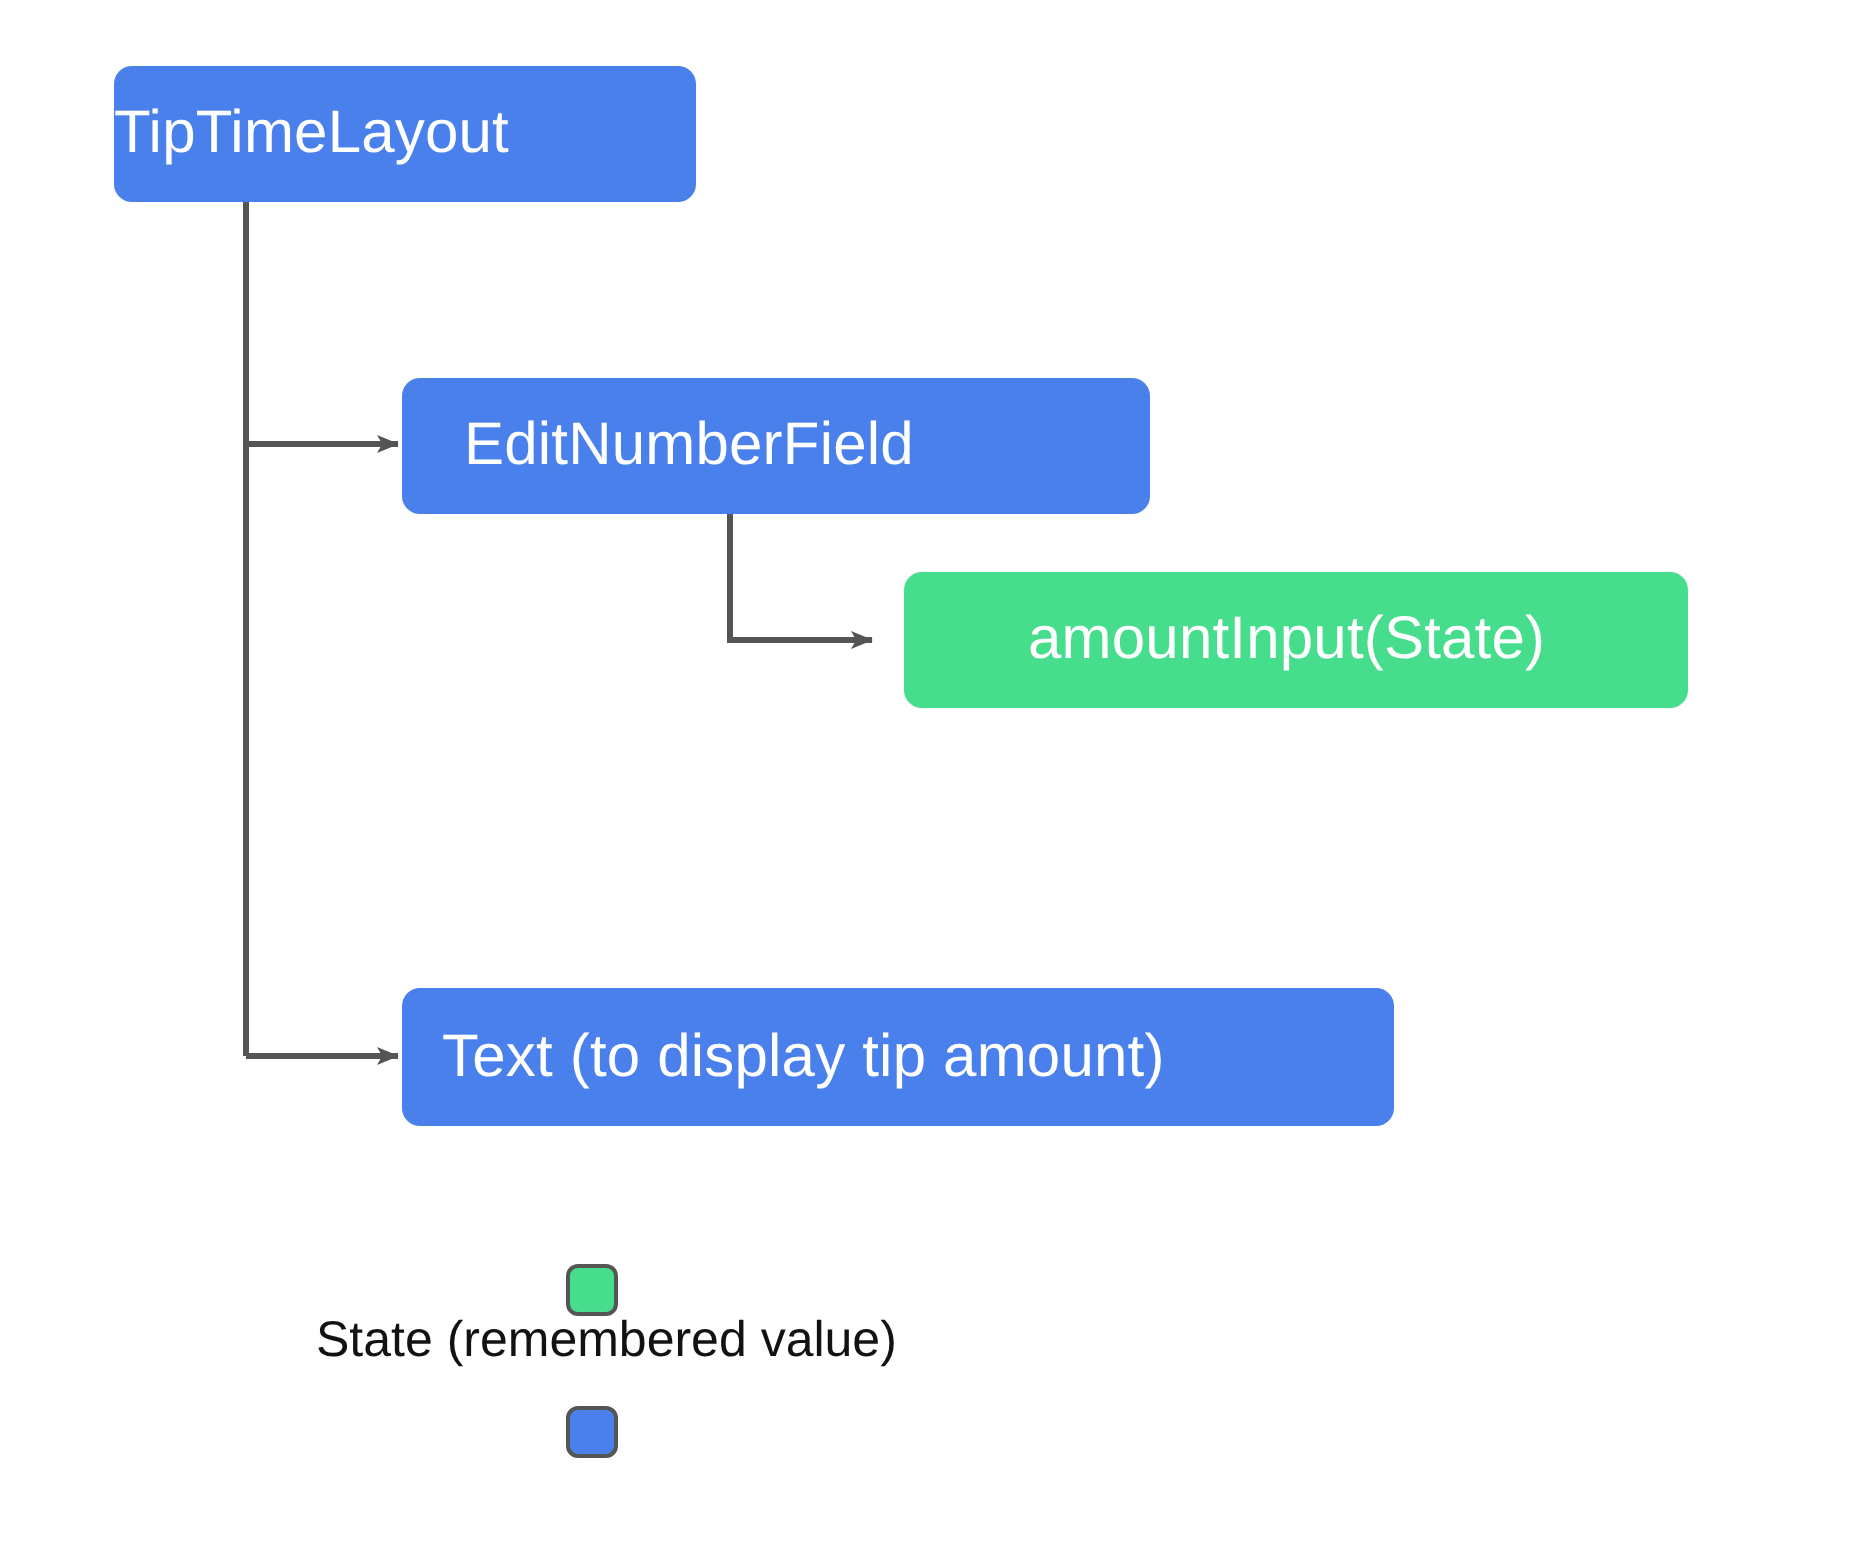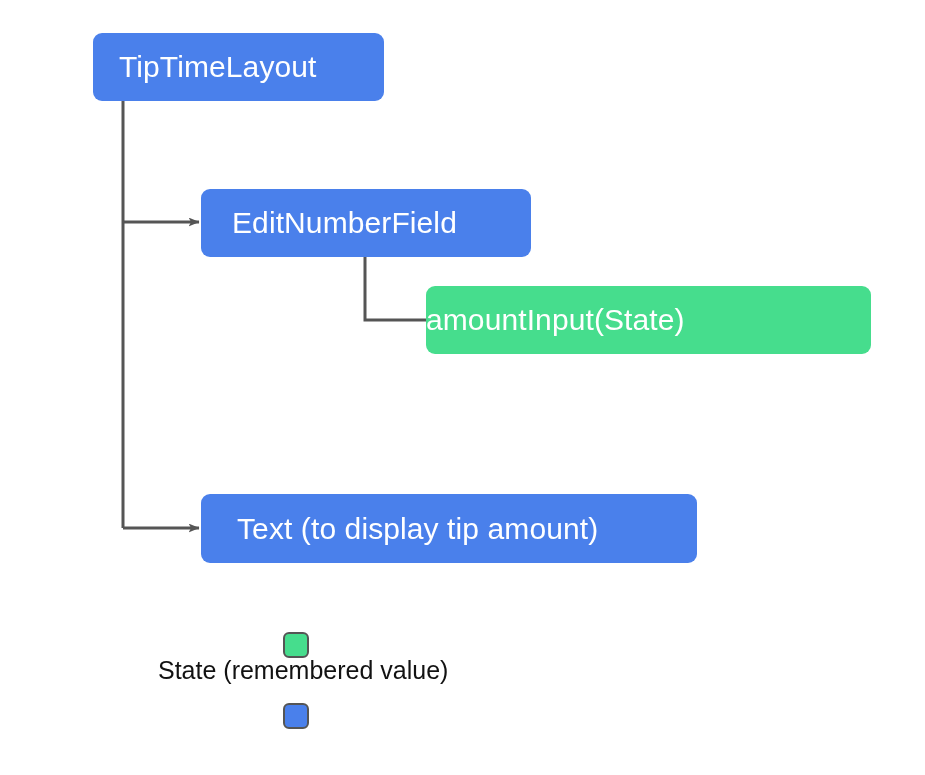--- a/index.html
+++ b/index.html
@@ -42,36 +42,35 @@
     letter-spacing: 0.1px;
     line-height: 1;
     white-space: nowrap;
   }
   .node-blue { background: #4a80eb; }
   .node-green { background: #46dd8d; }
 
   #node-tiptimelayout {
     left: 57px; top: 33px;
     width: 291px; height: 68px;
-    padding-left: 26px;
-    margin-left: 36px;
   }
   #node-editnumberfield {
     left: 201px; top: 189px;
-    width: 330px; height: 68px;
+    width: 374px; height: 68px;
     padding-left: 31px;
   }
   #node-amountinput {
-    left: 426px; top: 286px;
-    width: 445px; height: 68px;
+    left: 452px; top: 286px;
+    width: 392px; height: 68px;
+    padding-left: 62px;
   }
   #node-text-tip {
     left: 201px; top: 494px;
     width: 496px; height: 69px;
-    padding-left: 36px;
+    padding-left: 20px;
   }
 
   #legend {
     position: absolute;
     left: 143px;
     top: 632px;
   }
   .legend-row {
     display: flex;
     align-items: center;

